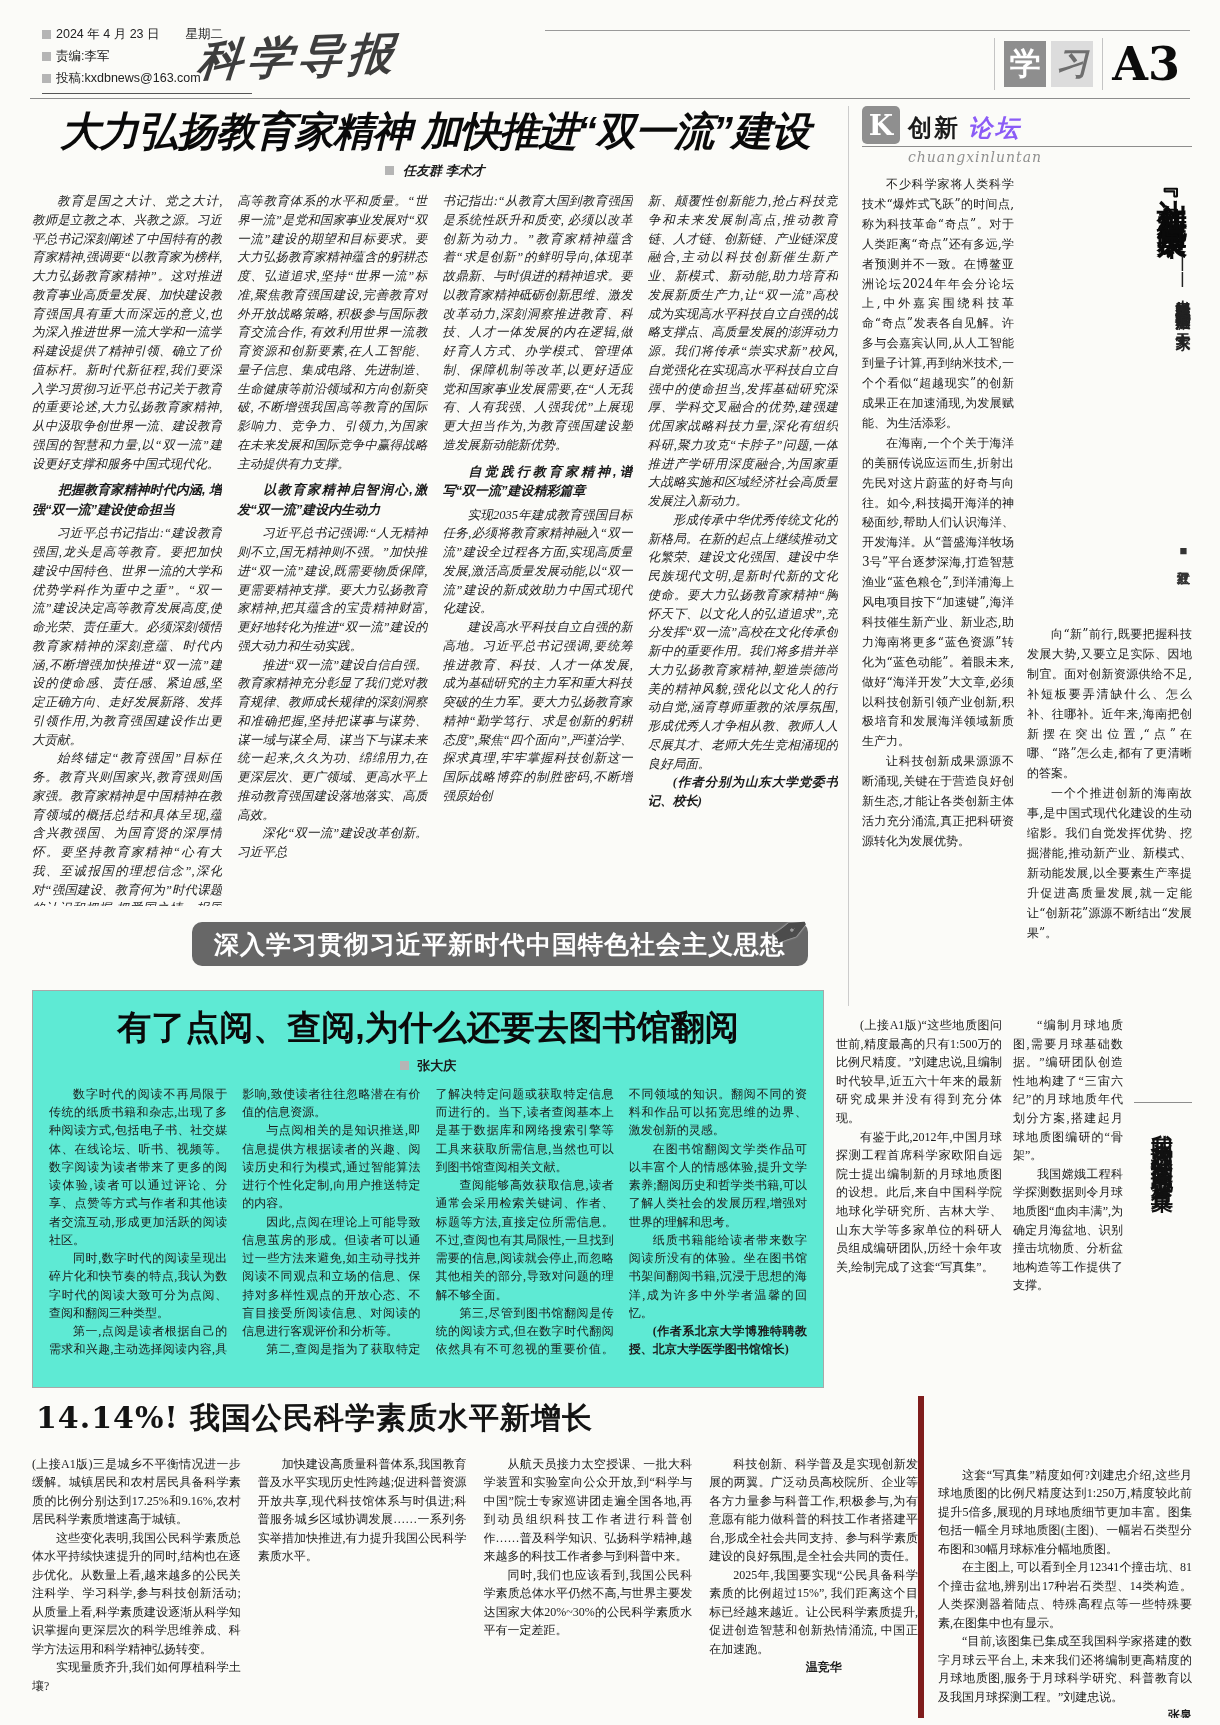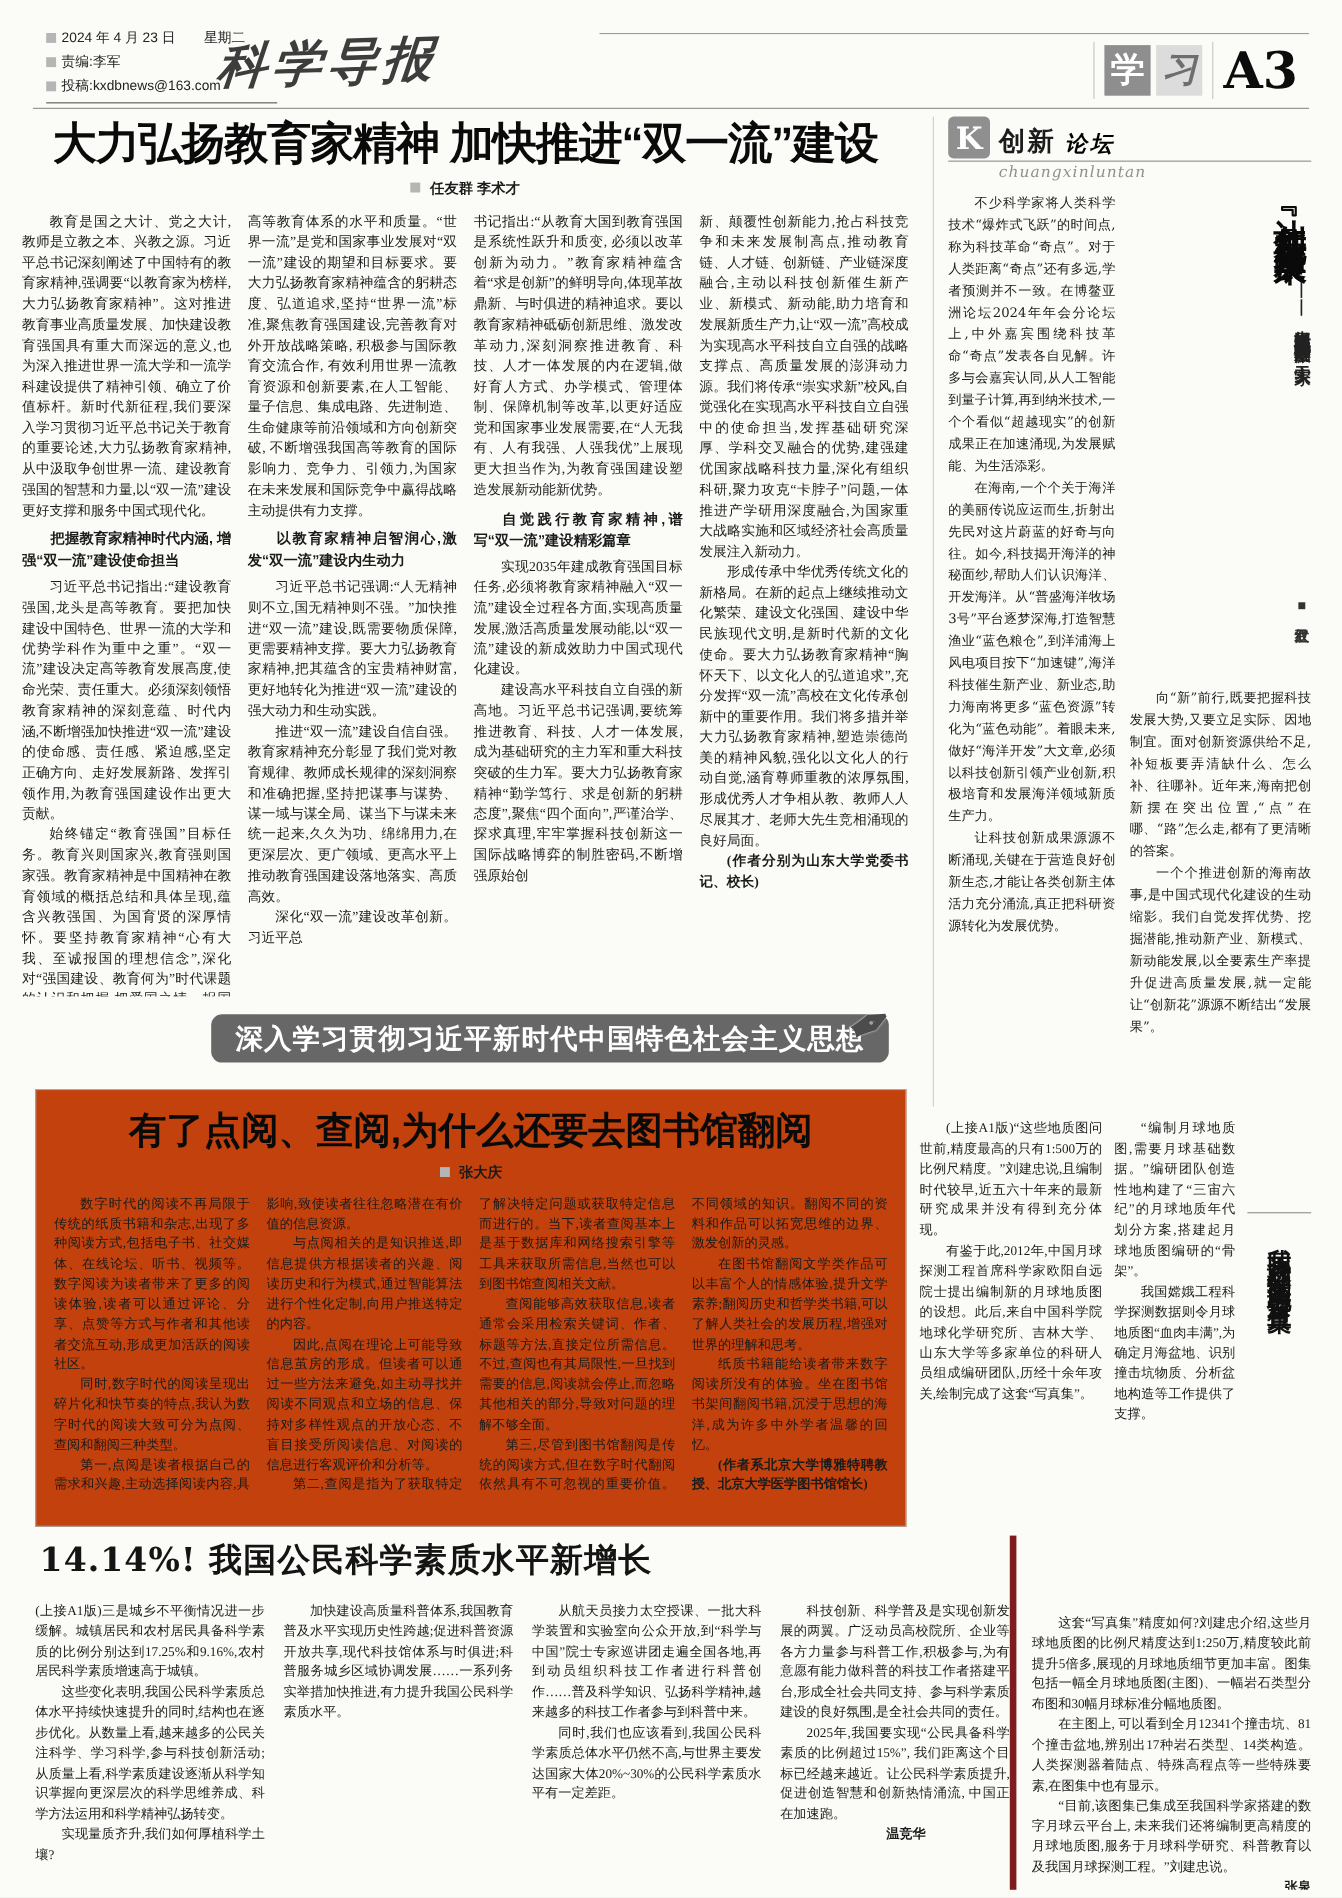--- a/index.html
+++ b/index.html
@@ -24,21 +24,21 @@
   .hdr-topline { position:absolute; left:545px; top:30px; width:645px; border-top:1px solid #9a9a9a; }
   .badges { position:absolute; right:40px; top:38px; display:flex; align-items:center; }
   .vsep { width:1px; height:52px; background:#c4c4c4; margin:0 9px; }
   .b-xue { width:42px; height:46px; background:#8e8e8e; color:#fff; display:flex; align-items:center; justify-content:center;
     font-size:31px; font-weight:800; font-family:"Liberation Sans",sans-serif; }
   .b-xi { width:42px; height:46px; background:#dcdcdc; color:#6e6e6e; display:flex; align-items:center; justify-content:center;
     font-size:32px; font-weight:800; font-style:italic; font-family:"DejaVu Serif",serif; margin-left:5px; }
   .b-a3 { font-size:46px; font-weight:700; color:#0c0c0c; font-family:"DejaVu Serif",serif; line-height:1; }
   .hdr-rule { position:absolute; left:30px; top:98px; width:1160px; border-top:1px solid #8d8d8d; }
   
-  .main { position:absolute; left:20px; top:106px; width:806px; }
+  .main { position:absolute; left:32px; top:106px; width:806px;font-style:italic; }
   .main h1 { margin:2px 0 8px; text-align:center; font-size:40px; line-height:1.15;
     font-weight:900; letter-spacing:-1px; color:#0a0a0a;
     font-family:"Liberation Sans",sans-serif; white-space:nowrap; }
   .byline { text-align:center; font-size:13px; font-weight:700; margin:0 0 12px;
     font-family:"Liberation Sans",sans-serif; }
   .cols { display:flex; gap:15px; height:714px; overflow:hidden; }
   .col { flex:1 1 0; overflow:hidden; font-size:12.5px; line-height:1.5; text-align:justify; }
   .col p { margin:0; text-indent:2em; }
   .col p.cont { text-indent:0; }
   .col p.sub { font-family:"Liberation Sans",sans-serif; font-weight:700; margin:7px 0 5px; font-size:13px; }
@@ -53,40 +53,40 @@
   .pen { position:absolute; right:-4px; top:-18px; font-size:46px; color:#4c4c4c;
     transform:rotate(-28deg); text-shadow:0 0 2px #fff; }
   
   .forum { position:absolute; left:848px; top:106px; width:344px; height:900px;
     border-left:1px solid #ccc; padding-left:13px; }
   .forum-hd { display:flex; align-items:flex-end; gap:8px; border-bottom:1px solid #8d8d8d; padding-bottom:2px; }
   .k-logo { width:38px; height:38px; background:#8f8f8f; border-radius:5px; color:#fff;
     display:flex; align-items:center; justify-content:center; font-size:28px; font-weight:700;
     font-family:"DejaVu Serif",serif; }
   .f-t1 { font-size:24px; font-weight:900; font-family:"Liberation Sans",sans-serif; letter-spacing:2px; }
-  .f-t2 { font-size:20px; font-weight:700; font-style:italic; color:#000000; letter-spacing:3px;
+  .f-t2 { font-size:24px; font-weight:700; font-style:italic; color:#8b5cf6; letter-spacing:3px;
     font-family:Liberation Mono, monospace; }
   .f-pinyin { font-size:14px; font-style:italic; color:#8f8f8f; margin:2px 0 10px 46px;
     font-family:"DejaVu Serif",serif; letter-spacing:1px; }
   .forum-body { display:flex; gap:13px; height:800px; overflow:hidden; }
   .kaiti { font-family:"DejaVu Serif",serif; }
   .f-colA { width:152px; font-size:12px; line-height:1.66; text-align:justify; overflow:hidden; }
   .f-colA p, .f-colB p { margin:0; text-indent:2em; }
   .f-colR { flex:1; display:flex; flex-direction:column; overflow:hidden; }
   .vblock { height:438px; writing-mode:vertical-rl; display:flex; gap:12px; margin:0 0 12px 0; }
   .vtitle { font-size:30px; font-weight:900; letter-spacing:3px; color:#0a0a0a;
     font-family:"Liberation Sans",sans-serif; }
   .vsub { font-size:15px; font-weight:700; padding-top:30px; letter-spacing:1px;
     font-family:"Liberation Sans",sans-serif; color:#222; }
   .vauthor { font-size:13px; padding-top:208px; font-weight:700; color:#333;
     font-family:"Liberation Sans",sans-serif; }
   .f-colB { font-size:12px; line-height:1.66; text-align:justify; overflow:hidden; }
   
   .art2 { position:absolute; left:32px; top:990px; width:792px; height:398px;
-    border:1px solid #a8a8a8; background:#c2410c; padding:10px 16px; }
+    border:1px solid #a8a8a8; background:#5eead4; padding:10px 16px; }
   .art2 h2 { margin:4px 0 6px; text-align:center; font-size:34px; font-weight:900;
     letter-spacing:0; color:#0a0a0a; font-family:"Liberation Sans",sans-serif; white-space:nowrap; }
   .art2 .byline { margin-bottom:10px; }
   .art2 .cols { height:272px; }
   .art2 .col { font-size:12px; line-height:1.52; }
   
   .moon { position:absolute; left:836px; top:1016px; width:356px; height:442px; display:flex; gap:11px; }
   .m-colA { width:166px; font-size:12px; line-height:1.55; text-align:justify; overflow:hidden; }
   .m-colA p, .m-colB p { margin:0; text-indent:2em; }
   .m-colB { width:110px; font-size:12px; line-height:1.55; text-align:justify; overflow:hidden; }

